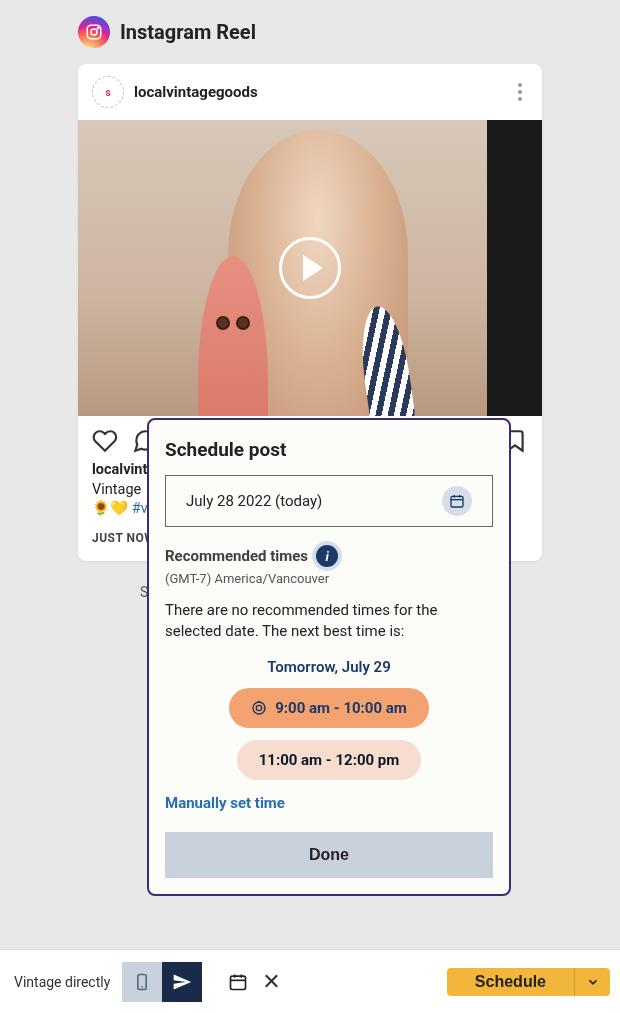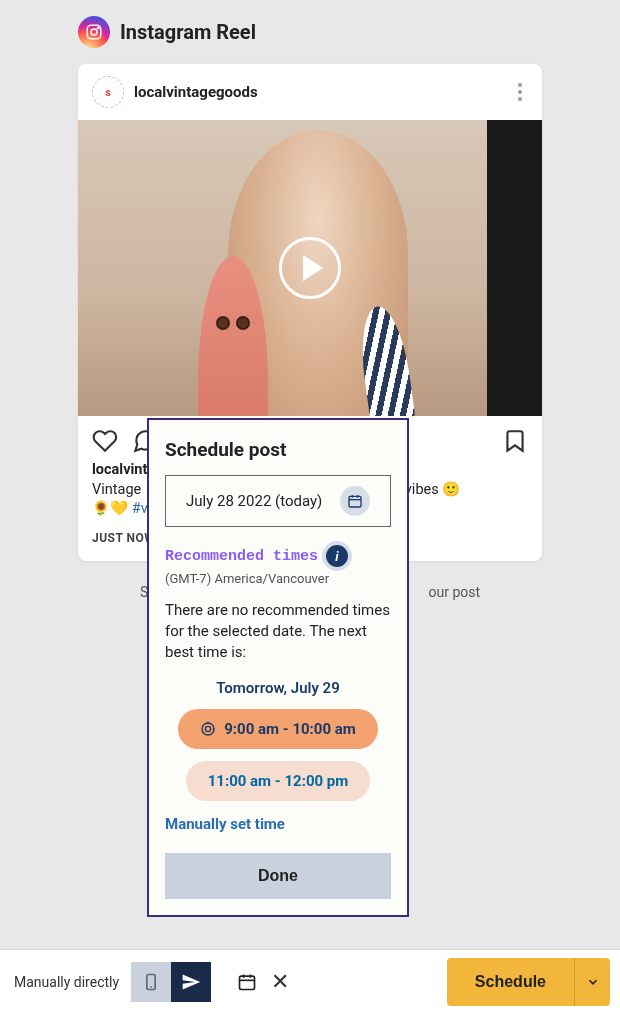--- a/index.html
+++ b/index.html
@@ -141,24 +141,24 @@
     color: #555;
     margin: 22px 90px 0 90px;
     line-height: 1.4;
   }
   .below-msg .link { color: #2a6db5; font-weight: 600; }
 
   
   .popover {
     position: absolute;
     left: 147px; top: 418px;
-    width: 262px;
+    width: 364px;
     background: #fcfcf9;
     border: 2px solid #3d2a7a;
-    border-radius: 0;
+    border-radius: 8px;
     z-index: 50;
     padding: 18px 16px 16px 16px;
   }
   .pop-title { font-size: 19px; font-weight: 700; color: #222; margin-bottom: 14px; }
   .date-field {
     border: 1px solid #666;
     padding: 10px 20px;
     display: flex; align-items: center;
     margin-bottom: 18px;
     cursor: pointer;
@@ -167,39 +167,39 @@
   .cal-icon {
     margin-left: auto;
     width: 30px; height: 30px;
     border-radius: 50%;
     background: #d8dee8;
     display: flex; align-items: center; justify-content: center;
   }
   .cal-icon svg { width: 16px; height: 16px; color: #1a3a6a; }
 
   .rec-head { display: flex; align-items: center; gap: 8px; margin-bottom: 4px; }
-  .rec-label { font-size: 15px; font-weight: 700; color: #8b5cf6; font-family: Liberation Mono, monospace; }
+  .rec-label { font-size: 15px; font-weight: 700; color: #404040; }
   .info-badge {
     width: 22px; height: 22px; border-radius: 50%;
     background: #1a3a6a; color: #fff;
     display: flex; align-items: center; justify-content: center;
     font-size: 13px; font-weight: 700; font-style: italic;
     cursor: pointer;
     box-shadow: 0 0 0 4px #d8dee8;
   }
   .tz { font-size: 13px; color: #555; margin-bottom: 14px; }
   .rec-msg { font-size: 15px; color: #222; line-height: 1.4; margin-bottom: 16px; }
   .next-day { text-align: center; font-size: 15px; font-weight: 600; color: #1a3a6a; margin-bottom: 12px; }
 
   .time-pills { display: flex; flex-direction: column; align-items: center; gap: 12px; margin-bottom: 14px; }
   .pill {
     border-radius: 22px;
     padding: 11px 22px;
     font-size: 15px; font-weight: 700;
-    color: #0369a1;
+    color: #0f172a;
     cursor: pointer;
     display: flex; align-items: center; gap: 8px;
   }
   .pill-primary { background: #f4a270; color: #1a3a6a; }
   .pill-alt { background: #f7ddd0; }
   .pill svg { width: 16px; height: 16px; }
 
   .manual-link { font-size: 15px; font-weight: 700; color: #2a6db5; cursor: pointer; margin: 8px 0 20px 0; }
 
   .done-btn {
@@ -235,21 +235,21 @@
   .sq-btn svg { width: 20px; height: 20px; }
 
   .sched-display { display: flex; align-items: center; gap: 10px; margin-left: 26px; cursor: pointer; }
   .sched-display svg { width: 20px; height: 20px; color: #222; }
   .sched-text { font-size: 16px; font-weight: 700; color: #222; }
   .close-x { margin-left: 14px; font-size: 22px; color: #333; cursor: pointer; font-weight: 300; }
 
   .sched-btn-group {
     margin-left: auto;
     display: flex;
-    height: 48px;
+    height: 28px;
   }
   .sched-btn {
     background: #f2b63a;
     color: #222;
     font-size: 16px; font-weight: 700;
     border: none;
     padding: 0 28px;
     cursor: pointer;
     border-radius: 4px 0 0 4px;
   }
@@ -364,21 +364,21 @@
       <span>11:00 am - 12:00 pm</span>
     </div>
   </div>
 
   <div class="manual-link">Manually set time</div>
 
   <button class="done-btn">Done</button>
 </div>
 
 <div class="bottom-bar">
-  <span class="pd-label">Manually directly</span>
+  <span class="pd-label">Vintage directly</span>
   <div class="sq-btn sq-device">
     <svg viewBox="0 0 24 24" fill="none" stroke="currentColor" stroke-width="2">
       <rect x="7" y="3" width="10" height="18" rx="2"></rect>
       <line x1="11" y1="18" x2="13" y2="18"></line>
     </svg>
   </div>
   <div class="sq-btn sq-send">
     <svg viewBox="0 0 24 24" fill="currentColor">
       <path d="M2 21l21-9L2 3v7l15 2-15 2z"></path>
     </svg>

